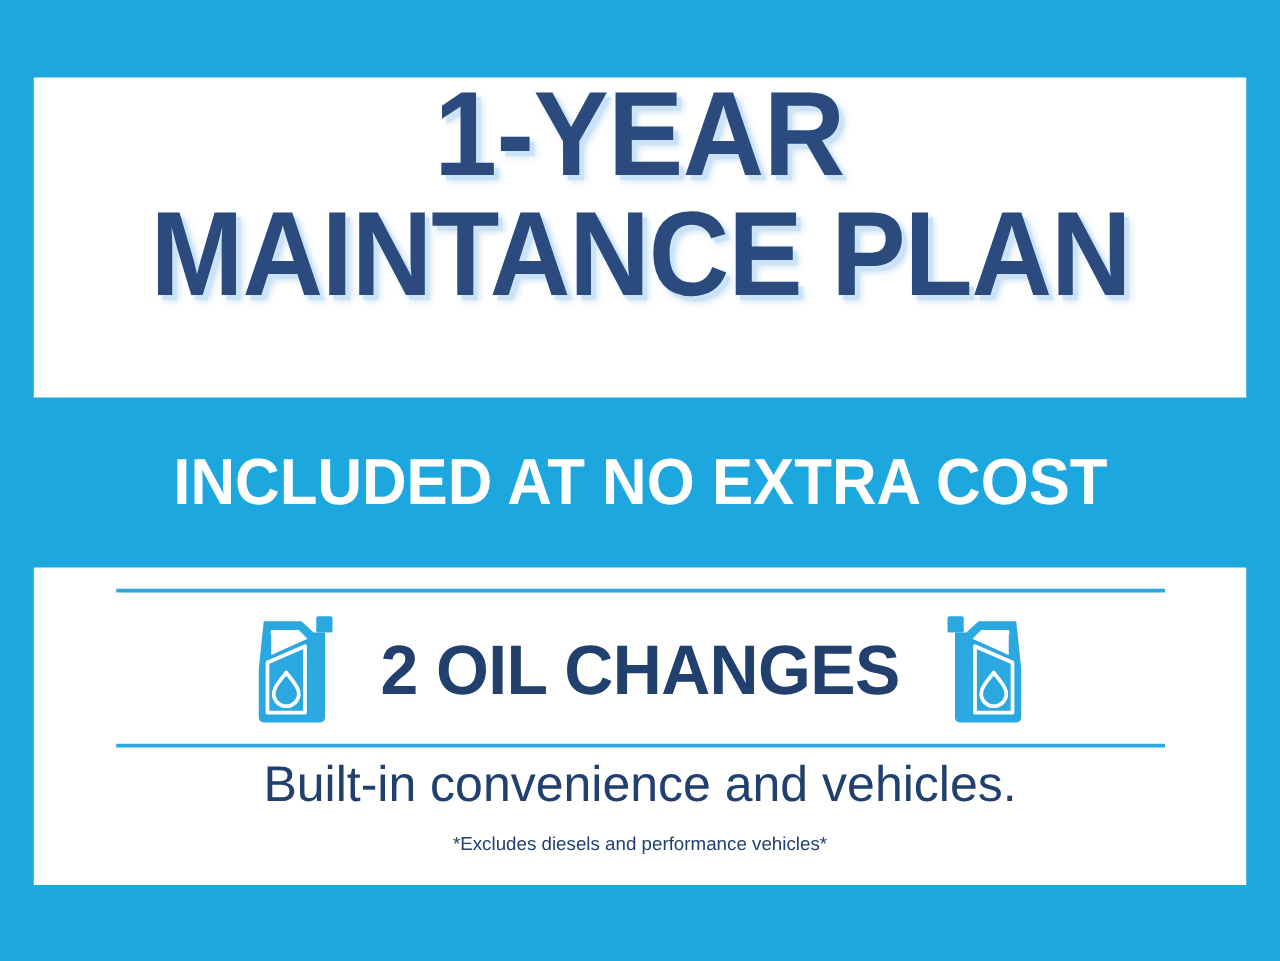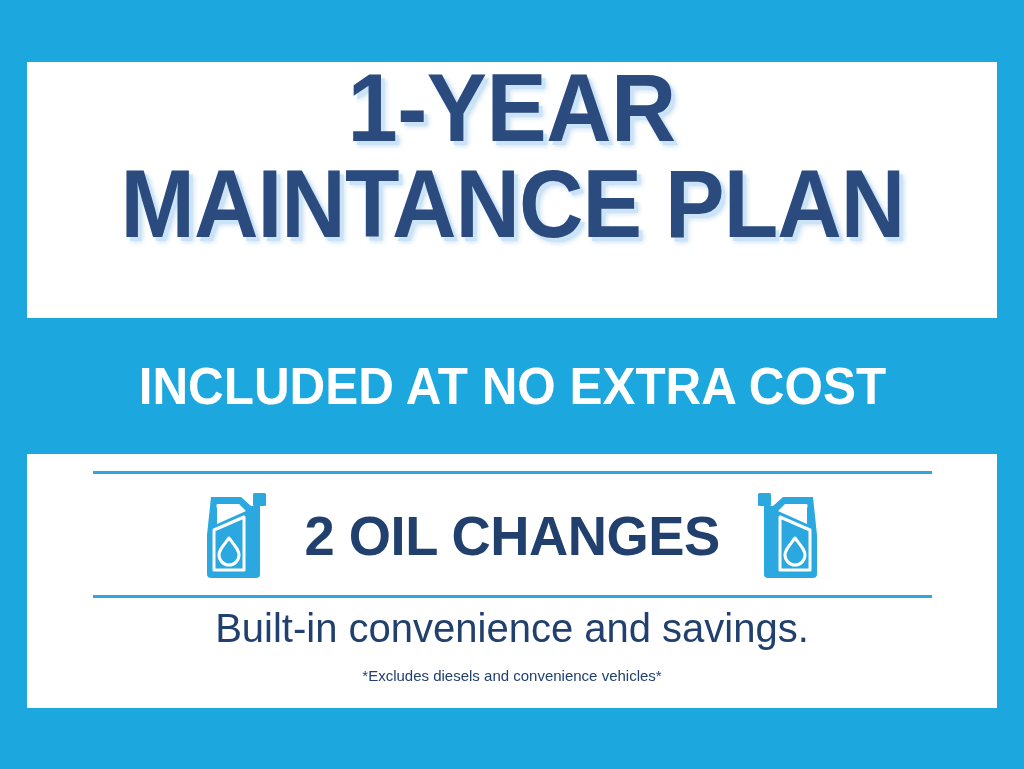--- a/index.html
+++ b/index.html
@@ -195,18 +195,18 @@
         <rect x="55" y="4" width="13" height="13" rx="1.5" fill="#2ba8e0"></rect>
         <path d="M19 15 h22 l7 7 l-29 13 v-16 a4 4 0 0 1 0 -4 z" fill="#ffffff"></path>
         <path d="M16 41 l30 -13 v53 h-30 z" fill="none" stroke="#ffffff" stroke-width="3" stroke-linejoin="round"></path>
         <path d="M31 49 c6 8 10 12 10 17 a10 10 0 0 1 -20 0 c0 -5 4 -9 10 -17 z" fill="none" stroke="#ffffff" stroke-width="3" stroke-linejoin="round"></path>
       </svg>
 
     </div>
 
     <div class="rule bottom"></div>
 
-    <div class="tagline">Built-in convenience and savings.</div>
-
-    <div class="disclaimer">*Excludes diesels and convenience vehicles*</div>
+    <div class="tagline">Built-in convenience and vehicles.</div>
+
+    <div class="disclaimer">*Excludes diesels and performance vehicles*</div>
 
   </div>
 </div>
 
 </body></html>

